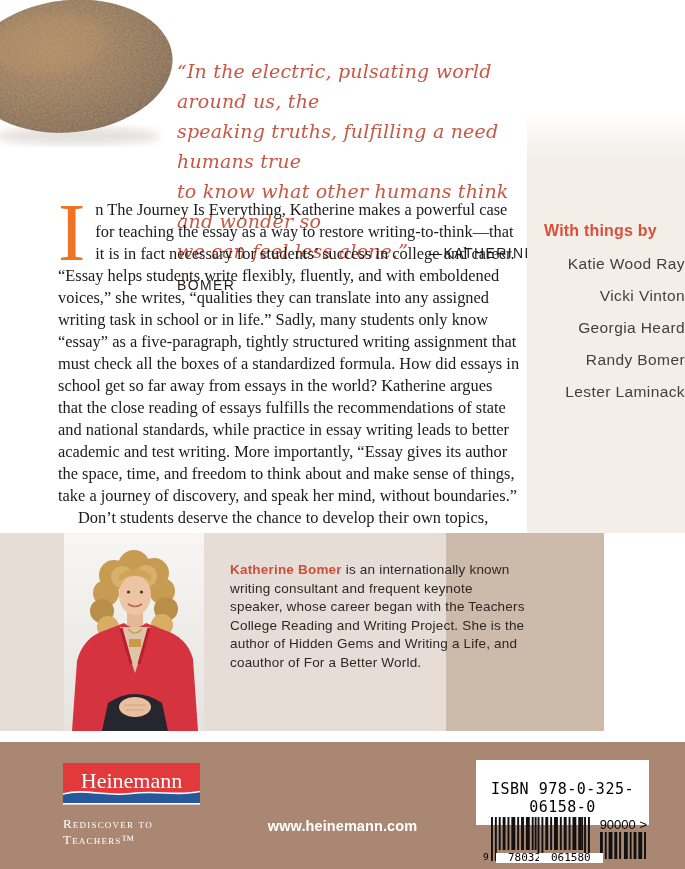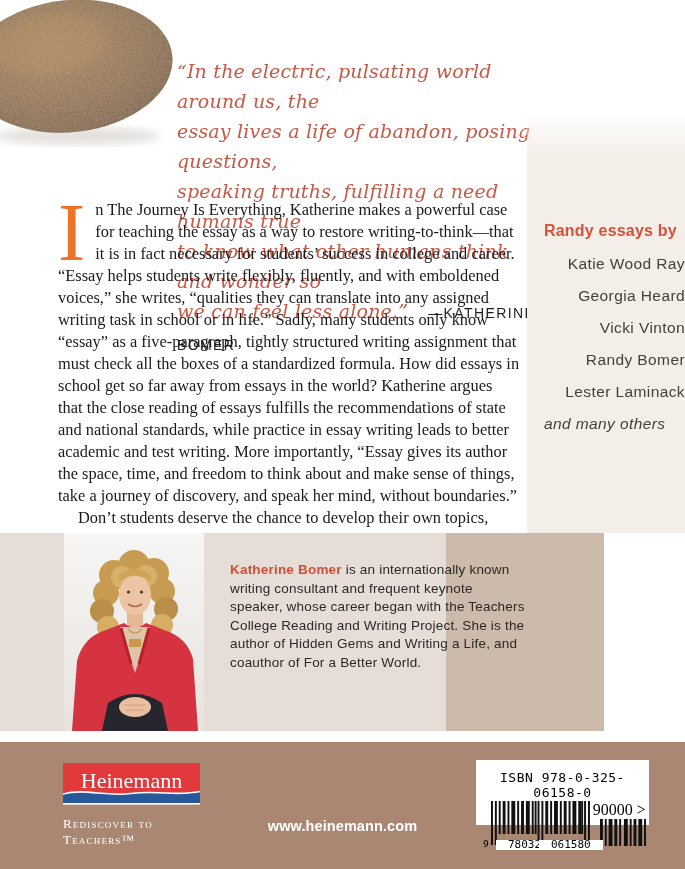--- a/index.html
+++ b/index.html
@@ -46,27 +46,27 @@
 
   
   .footer{position:absolute;left:0;top:742px;width:685px;height:140px;background:#aa8773;}
   .logo{position:absolute;left:63px;top:21px;width:137px;height:46px;}
   .tagline{position:absolute;left:63px;top:74px;width:160px;color:#fff;
            font-family:"Liberation Serif",serif;font-variant:small-caps;
            font-size:13px;letter-spacing:1.2px;}
   .website{position:absolute;left:0;right:0;top:76px;text-align:center;color:#fff;
            font-family:"Liberation Sans",sans-serif;font-weight:bold;font-size:14.5px;letter-spacing:.1px;}
   .barcode-box{position:absolute;left:476px;top:18px;width:173px;height:65px;background:#fff;}
-  .isbn{text-align:center;font-family:"DejaVu Sans Mono",monospace;font-size:13px;
-        padding-top:10px;color:#000;letter-spacing:.5px;}
+  .isbn{text-align:center;font-family:"DejaVu Sans Mono",monospace;font-size:15px;
+        padding-top:20px;color:#000;letter-spacing:.5px;}
   .bars-row{position:relative;margin-top:1px;padding-left:7px;display:flex;}
   .digit-9{font-family:"DejaVu Sans Mono",monospace;font-size:9.5px;align-self:flex-end;padding-bottom:1px;}
   .main-bars{width:100px;height:44px;margin-left:2px;}
   .price-col{width:58px;padding-left:2px;}
-  .price{font-family:Liberation Serif, serif;font-size:16px;text-align:center;padding-right:2px;}
+  .price{font-family:Liberation Sans, sans-serif;font-size:13px;text-align:right;padding-right:2px;}
   .small-bars{width:46px;height:27px;margin-left:8px;}
   .bdigits{position:absolute;bottom:0;font-family:"DejaVu Sans Mono",monospace;font-size:11px;
            background:#fff;padding:0 12px;line-height:10px;}
   .bd1{left:20px;} .bd2{left:63px;}
 </style>
 </head>
 <body>
 
 <div class="page">
 
@@ -92,46 +92,44 @@
       <g transform="rotate(-6 86 74)">
         <ellipse cx="84" cy="72" rx="103" ry="66" fill="url(#sg)"></ellipse>
         <ellipse cx="84" cy="72" rx="103" ry="66" filter="url(#grain)" opacity="0.55"></ellipse>
         <ellipse cx="66" cy="48" rx="58" ry="30" fill="#c59a66" opacity="0.25" filter="url(#soft)"></ellipse>
       </g>
     </svg>
   </div>
 
   <div class="quote">
     <div>“In the electric, pulsating world around us, the</div>
-    <div>essay lives a life of abandon, posing questions,</div>
     <div>speaking truths, fulfilling a need humans true</div>
     <div>to know what other humans think and wonder so</div>
     <div>
       <span>we can feel less alone.”</span><span class="q-attr">—KATHERINE BOMER</span>
     </div>
   </div>
 
   <div class="main-text">
     <p>
       <span class="dropcap">I</span><span>n </span><span class="it">The Journey Is Everything</span><span>, Katherine makes a powerful case for teaching the essay as a way to restore writing-to-think—that it is in fact necessary for students’ success in college and career. </span><span class="it">“Essay helps students write flexibly, fluently, and with emboldened voices,”</span><span> she writes, </span><span class="it">“qualities they can translate into any assigned writing task in school or in life.”</span><span> Sadly, many students only know “essay” as a five-paragraph, tightly structured writing assignment that must check all the boxes of a standardized formula. How did essays in school get so far away from essays in the world? Katherine argues that the close reading of essays fulfills the recommendations of state and national standards, while practice in essay writing leads to better academic and test writing. More importantly, </span><span class="it">“Essay gives its author the space, time, and freedom to think about and make sense of things, take a journey of discovery, and speak her mind, without boundaries.”</span>
     </p>
     <p class="para2">
       <span>Don’t students deserve the chance to develop their own topics, discover their own writing voices, and learn to structure prose organically, according to the content? Katherine gives you tools, strategies, and activities to bring a unit on more authentic writing into your practice. Rediscover the power of the essay to bring out students’ true thinking—their true selves. After all, the journey </span><span class="it">is</span><span> everything.</span>
     </p>
   </div>
 
   <aside class="sidebar">
     <div class="sb-content">
-      <div class="sb-heading">Randy essays by</div>
+      <div class="sb-heading">With things by</div>
       <div class="sb-name">Katie Wood Ray</div>
+      <div class="sb-name">Vicki Vinton</div>
       <div class="sb-name">Georgia Heard</div>
-      <div class="sb-name">Vicki Vinton</div>
       <div class="sb-name">Randy Bomer</div>
       <div class="sb-name">Lester Laminack</div>
-      <div class="sb-foot">and many others</div>
     </div>
   </aside>
 
   <section class="author">
     <div class="author-strip"></div>
     <div class="photo">
       <svg width="140" height="198" viewBox="0 0 140 198">
         <defs>
           <linearGradient id="pg" x1="0" y1="0" x2="0" y2="1">
             <stop offset="0%" stop-color="#f7f6f4"></stop>

